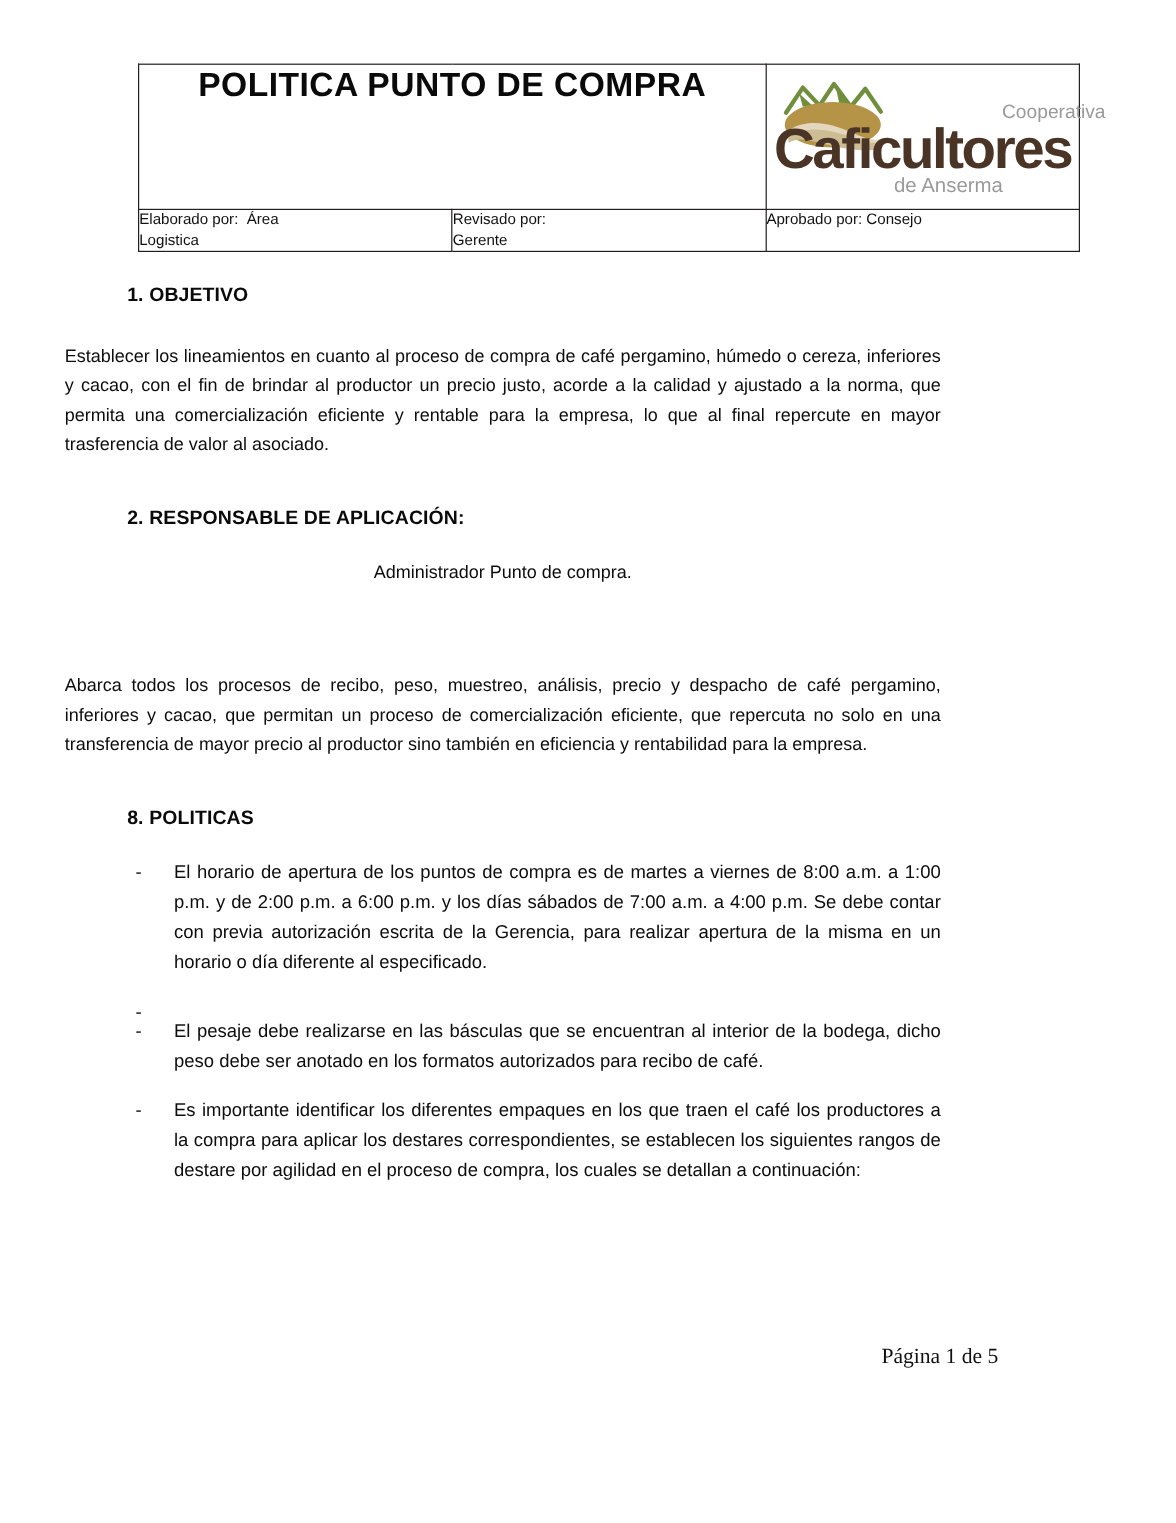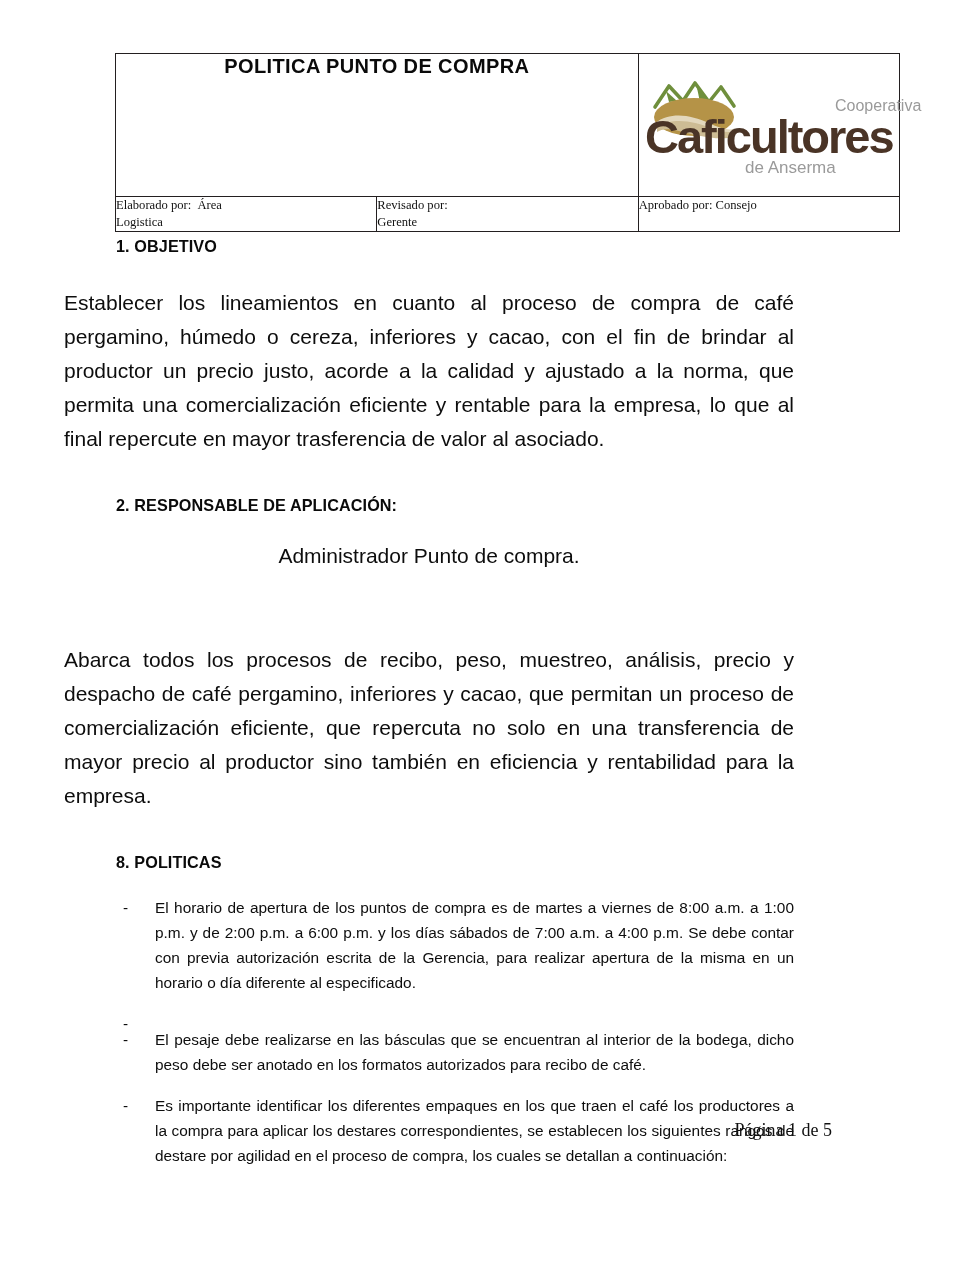--- a/index.html
+++ b/index.html
@@ -36,72 +36,71 @@
     padding: 0;
     vertical-align: top;
   }
 
   .title-cell {
     height: 120px;
     text-align: center;
     vertical-align: middle;
   }
   .doc-title {
-    font-size: 20px;
+    font-size: 28px;
     font-weight: bold;
     letter-spacing: 0.4px;
     color: #0a0a0a;
     line-height: 1.2;
   }
 
   .logo-cell {
     height: 120px;
     vertical-align: middle;
     text-align: center;
   }
 
   .logo-wrap {
     position: relative;
     width: 290px;
     height: 108px;
-    margin: 17px auto;
+    margin: 4px auto;
     display: block;
   }
   .logo-svg { display: block; width: 290px; height: 108px; }
 
   .meta-cell {
     height: 34px;
     padding: 4px 0 4px 6px;
     font-size: 12.6px;
     line-height: 1.35;
     vertical-align: top;
     color: #111;
-    font-family: Liberation Serif, serif;
   }
   .meta-line { display: block; white-space: pre; }
 
   
   .content {
     position: absolute;
-    left: 18px;
+    left: 8px;
     top: 215px;
     width: 844px;
   }
 
   .h-sec {
     font-size: 16.2px;
     font-weight: bold;
     color: #0a0a0a;
     margin: 0;
     padding-left: 98px;
     letter-spacing: 0.1px;
   }
 
   .para {
-    font-size: 21px;
+    font-size: 15px;
     line-height: 1.62;
     color: #0d0d0d;
     margin: 0;
     padding: 0 68px 0 46px;
     text-align: justify;
   }
   .para.nojust { text-align: center; }
 
   .bullet-list {
     margin: 0;

